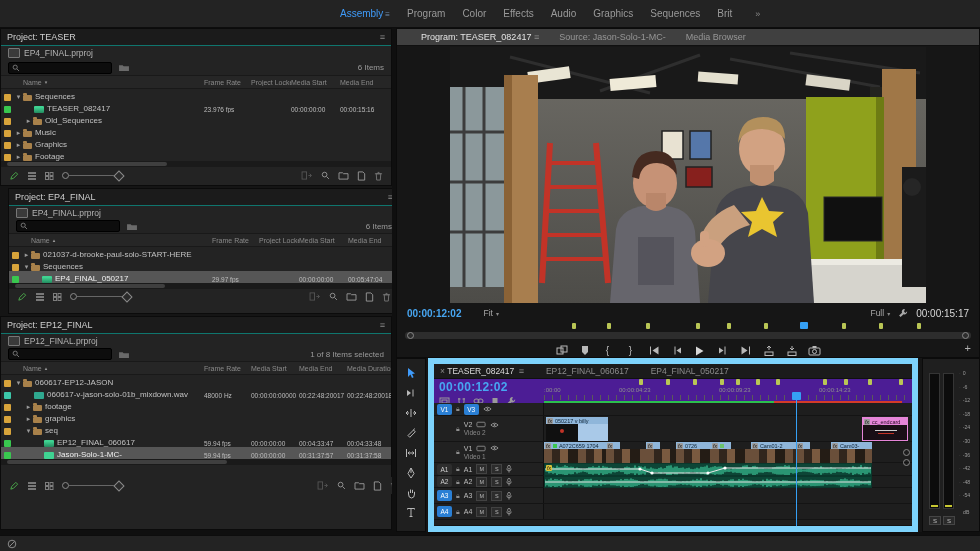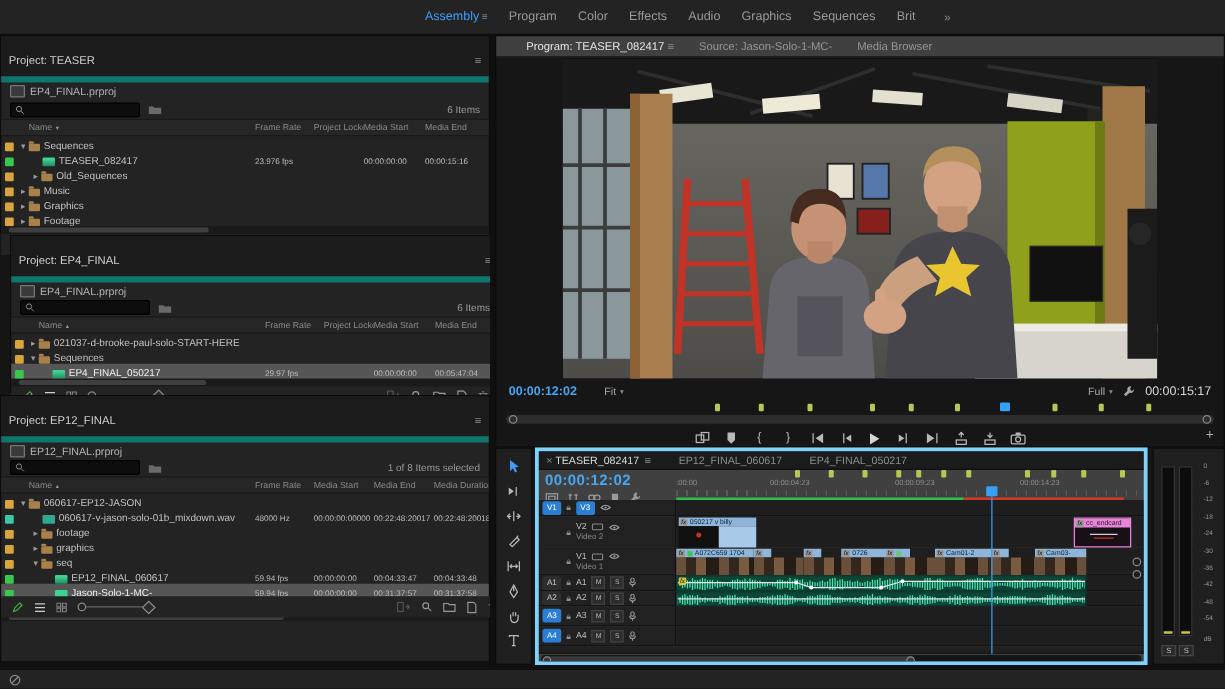--- a/index.html
+++ b/index.html
@@ -8,21 +8,21 @@
   .abs{position:absolute}
   
   .topbar{left:0;top:0;width:980px;height:28px;background:#232323;border-bottom:1px solid #0d0d0d;
           display:flex;align-items:center;padding-left:340px;box-sizing:border-box;gap:17px;font-size:10px;color:#999}
   .wtab{cursor:default;white-space:nowrap}
   .wtab.active{color:#3f9bfa}
   .wmenu{color:#6f8fb2;font-size:8px;margin-left:2px}
   .ovf{color:#8a8a8a;font-size:9px;margin-left:6px}
   
   .panel{background:#232323;border:1px solid #0b0b0b;box-sizing:border-box}
-  .ptabrow{height:16px;background:#1b1b1b;display:flex;align-items:flex-end;padding:8px 6px;font-size:9px;color:#cfcfcf;border-bottom:5px solid #0f766e}
+  .ptabrow{height:16px;background:#1b1b1b;display:flex;align-items:center;padding:0 6px;font-size:9px;color:#cfcfcf;border-bottom:1px solid #0f766e}
   .pmenu{margin-left:auto;color:#8a8a8a;font-size:9px}
   .bread{height:14px;display:flex;align-items:center;gap:4px;padding:0 7px;font-size:8.5px;color:#b4b4b4}
   .bicon{width:10px;height:8px;border:1px solid #777;border-radius:1px;background:#3a3a3a;flex:none}
   .srow{height:15px;display:flex;align-items:center;gap:6px;padding:0 7px}
   .sbox{width:96px;height:10px;background:#0d0d0d;border:1px solid #000;border-radius:2px;display:flex;align-items:center;padding:0 3px;gap:3px}
   .count{flex:1;text-align:right;font-size:8px;color:#9a9a9a}
   .cols{height:12px;display:flex;align-items:center;font-size:7px;color:#8a8a8a;background:#262626;border-top:1px solid #191919;border-bottom:1px solid #191919}
   .cname{flex:1;padding-left:22px;display:flex;align-items:center;gap:3px}
   .cell{flex:none;overflow:hidden;white-space:nowrap}
   .w-fr{width:47px}.w-pl{width:40px}.w-ms{width:49px}.w-me{width:51px}
@@ -65,21 +65,21 @@
   .scrub{left:8px;top:303px;width:566px;height:7px;background:#2d2d2d;border-radius:3px;display:flex;align-items:center;justify-content:space-between;padding:0 2px;box-sizing:border-box}
   .oend{width:5px;height:5px;border:1px solid #888;border-radius:50%}
   .transport{left:0;top:313px;width:582px;height:17px;display:flex;align-items:center;justify-content:center;gap:9px}
   .tbtn{display:flex;align-items:center;justify-content:center;width:14px;height:13px;color:#b8b8b8;font-size:10px}
   .plusbtn{position:absolute;right:8px;top:0;color:#b0b0b0;font-size:11px}
   
   .tools{left:396px;top:358px;width:30px;height:174px;background:#1f1f1f;border:1px solid #0b0b0b;box-sizing:border-box;
          display:flex;flex-direction:column;align-items:center;padding-top:6px;gap:5px}
   .tool{width:16px;height:15px;display:flex;align-items:center;justify-content:center}
   
-  .timeline{left:428px;top:358px;width:490px;height:174px;background:#404040;border:3px solid #7dd3fc;box-sizing:border-box;overflow:hidden}
+  .timeline{left:428px;top:358px;width:490px;height:174px;background:#4c1d95;border:6px solid #7dd3fc;box-sizing:border-box;overflow:hidden}
   .ttabs{height:14px;background:#1b1b1b;display:flex;align-items:center;gap:22px;padding-left:6px;font-size:8.5px;color:#8e8e8e;border-bottom:1px solid #101010}
   .ttab.active{color:#dcdcdc}
   .tl-tc{left:5px;top:16px;font-size:12px;font-weight:bold;color:#47a6f2;letter-spacing:.3px}
   .tl-icons{left:5px;top:32px;display:flex;gap:7px;align-items:center}
   .ruler{left:110px;top:14px;width:374px;height:25px}
   .rlabels{position:absolute;top:9px;left:0;width:374px;height:7px;font-size:6px;color:#8e8e8e}
   .rlabels span{position:absolute;top:0}
   .ticks{position:absolute;top:17px;left:0;width:374px;height:5px;
          background:repeating-linear-gradient(90deg,#5a5a5a 0 1px,transparent 1px 8px)}
   .render{position:absolute;top:23px;left:0;height:2px}
@@ -477,31 +477,20 @@
       <div class="prow selected">
         <span class="chip cg"></span>
           <span class="sp3"></span>
           <span class="fic im"></span>
         <span class="pname">Jason-Solo-1-MC-</span>
         <span class="cell w3-fr vals">59.94 fps</span>
         <span class="cell w3-ms vals">00:00:00:00</span>
         <span class="cell w3-me vals">00:31:37:57</span>
         <span class="cell w3-md vals">00:31:37:58</span>
       </div>
-      <div class="prow">
-        <span class="chip cy"></span>
-          <span class="sp1"></span>
-          <span class="exp">▸</span>
-          <span class="fic if"></span>
-        <span class="pname">old</span>
-        <span class="cell w3-fr vals"></span>
-          <span class="cell w3-ms vals"></span>
-          <span class="cell w3-me vals"></span>
-          <span class="cell w3-md vals"></span>
-      </div>
     </div>
     <div class="hscroll">
         <span class="hthumb" style="left:6px;width:220px"></span>
       </div>
     <div class="ptool abs" style="left:0;top:160px;width:390px">
       <svg width="10" height="10" viewBox="0 0 11 11">
           <path d="M2 9l1-3 4.5-4.5 2 2L5 8z" fill="none" stroke="#4cb04c"></path>
         </svg>
       <svg width="10" height="8" viewBox="0 0 10 8">
           <path d="M1 1h8M1 4h8M1 7h8" stroke="#cfcfcf"></path>

